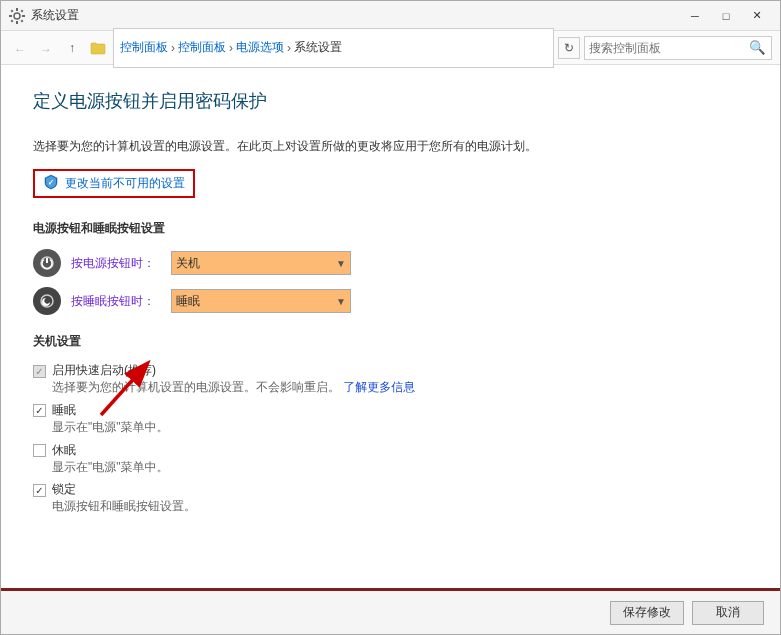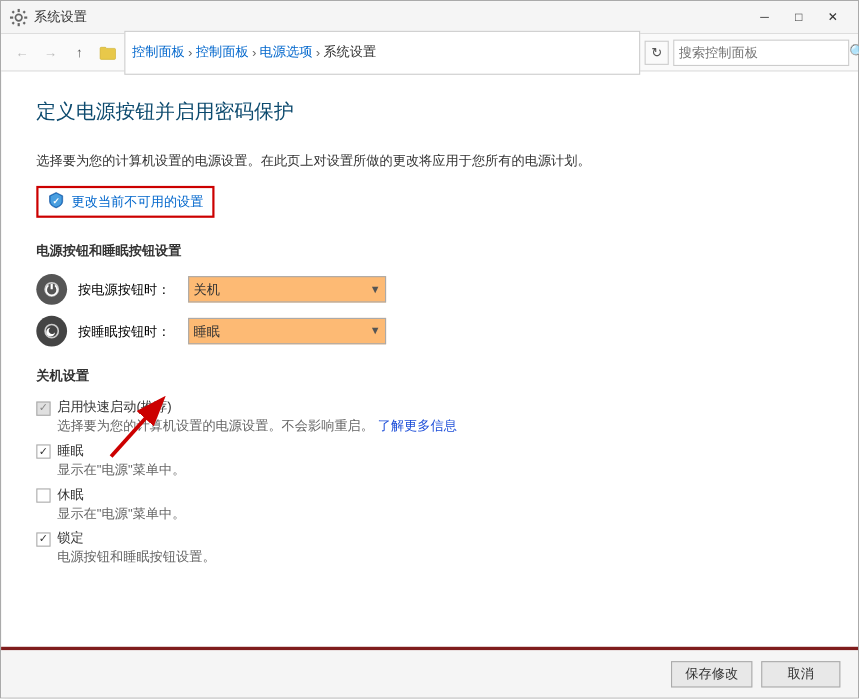--- a/index.html
+++ b/index.html
@@ -115,21 +115,21 @@
       background: transparent;
       border: 1px solid #ccc;
       cursor: pointer;
       display: flex;
       align-items: center;
       justify-content: center;
       font-size: 12px;
       color: #555;
     }
     .search-box {
-      width: 160px;
+      width: 188px;
       height: 24px;
       border: 1px solid #ccc;
       background: #fff;
       display: flex;
       align-items: center;
       padding: 0 4px;
     }
     .search-input {
       flex: 1;
       border: none;
@@ -213,21 +213,21 @@
       align-items: center;
       justify-content: center;
       flex-shrink: 0;
     }
     .power-icon-circle svg {
       width: 16px;
       height: 16px;
     }
     .setting-label {
       font-size: 12px;
-      color: #000000;
+      color: #6d28d9;
       min-width: 90px;
     }
     .setting-select {
       width: 180px;
       height: 24px;
       border: 1px solid #aaa;
       background: #fdba74;
       font-size: 12px;
       cursor: pointer;
       padding: 0 4px;

